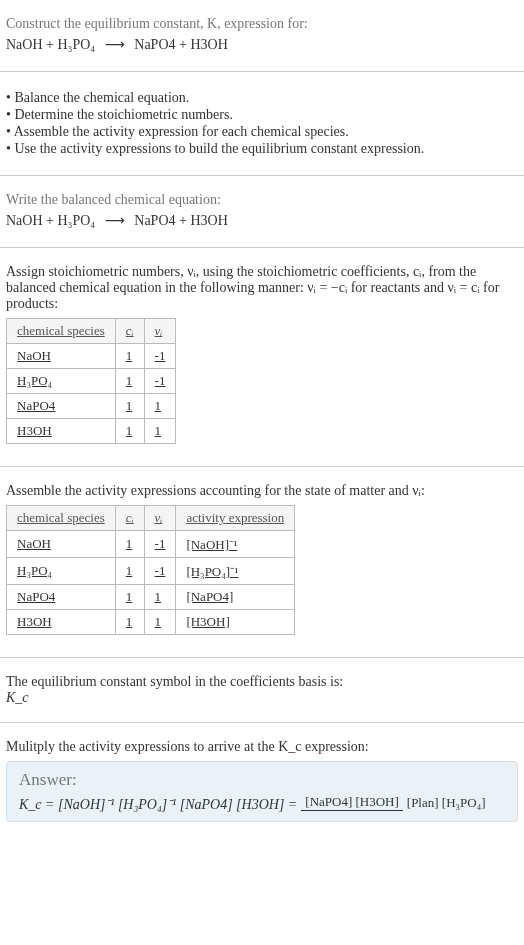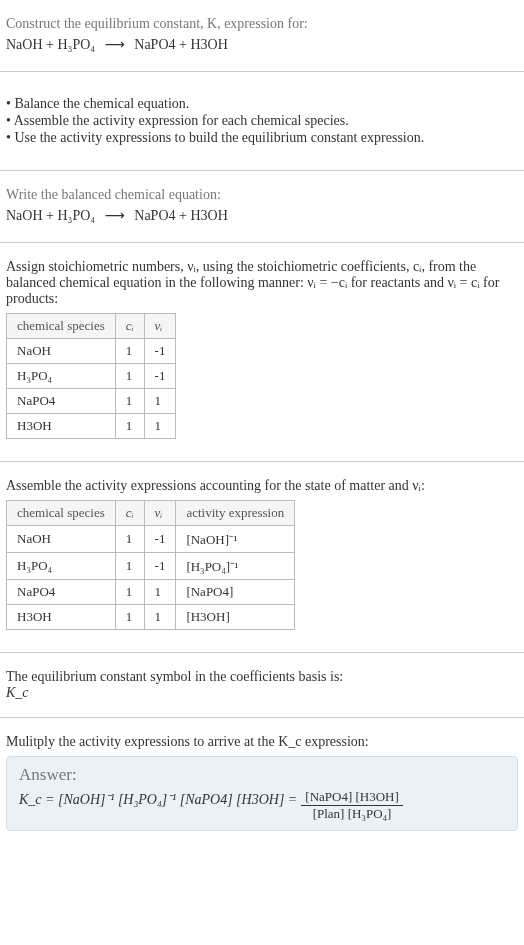--- a/index.html
+++ b/index.html
@@ -24,35 +24,36 @@
   }
   .equation {
     font-family: Georgia, serif;
     margin: 2px 0;
   }
   .arrow {
     display: inline-block;
     margin: 0 6px;
   }
   .plan-list {
-    margin: 8px 0;
+    margin: 2px 0;
   }
   .plan-list div {
     margin: 1px 0;
   }
   table.data {
     border-collapse: collapse;
     margin: 6px 0;
   }
   table.data th, table.data td {
     border: 1px solid #bbb;
     padding: 4px 10px;
     text-align: left;
     font-weight: normal;
     font-size: 13px;
+    text-decoration: underline;
   }
   table.data th {
     background: #f5f5f5;
     color: #555;
   }
   .italic { font-style: italic; }
   .answer-box {
     background: #eaf2f8;
     border: 1px solid #cfe0ec;
     border-radius: 4px;
@@ -65,21 +66,21 @@
     margin-bottom: 4px;
   }
   .kc-expr {
     display: flex;
     align-items: flex-start;
     gap: 4px;
     flex-wrap: wrap;
   }
   .frac {
     display: inline-flex;
-    flex-direction: column;
+    flex-direction: row;
     align-items: center;
     vertical-align: middle;
     font-size: 13px;
   }
   .frac .num { border-bottom: 1px solid #333; padding: 0 4px; }
   .frac .den { padding: 0 4px; }
 </style>
 </head>
 <body>
 
@@ -88,20 +89,21 @@
   <div class="equation">
     <span>NaOH + H₃PO₄</span>
     <span class="arrow">⟶</span>
     <span>NaPO4 + H3OH</span>
   </div>
 </div>
 
 <div class="section">
   <div class="plan-list">
     <div>• Balance the chemical equation.</div>
+    <div>• Determine the stoichiometric numbers.</div>
     <div>• Assemble the activity expression for each chemical species.</div>
     <div>• Use the activity expressions to build the equilibrium constant expression.</div>
   </div>
 </div>
 
 <div class="section">
   <div class="prompt-line">Write the balanced chemical equation:</div>
   <div class="equation">
     <span>NaOH + H₃PO₄</span>
     <span class="arrow">⟶</span>

